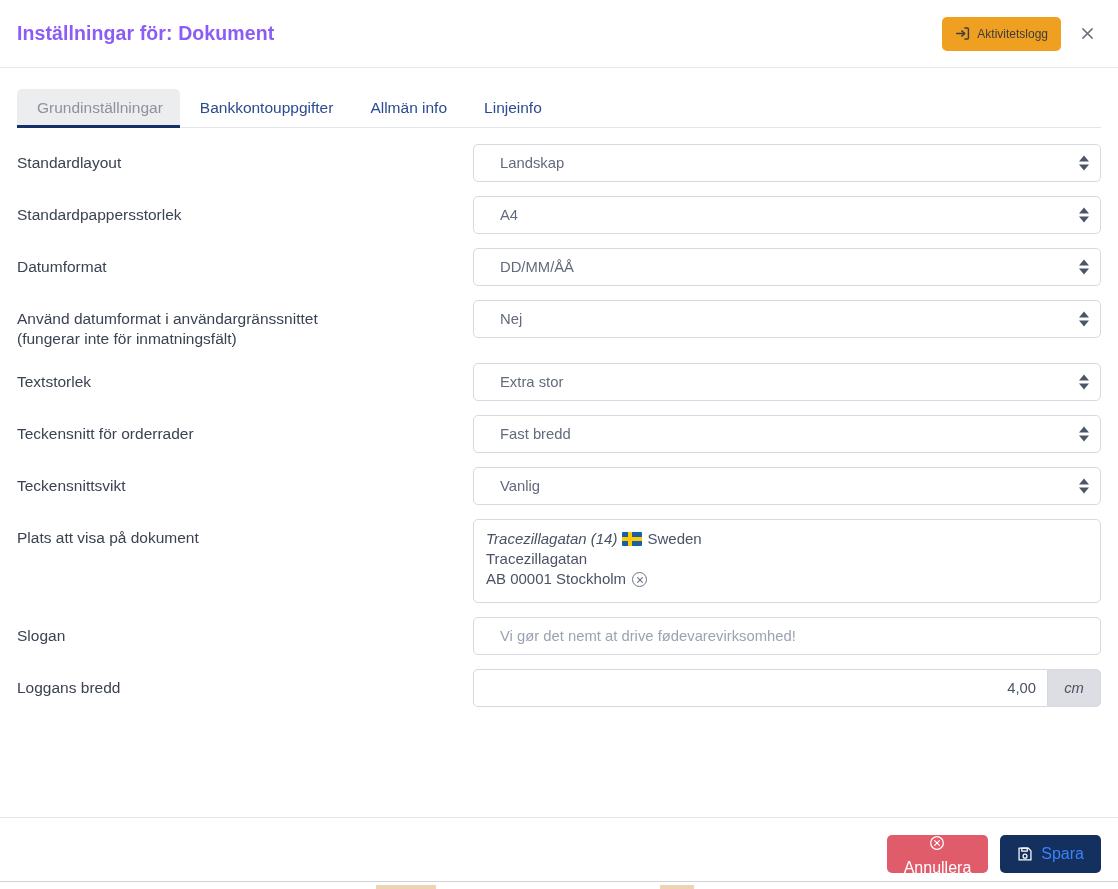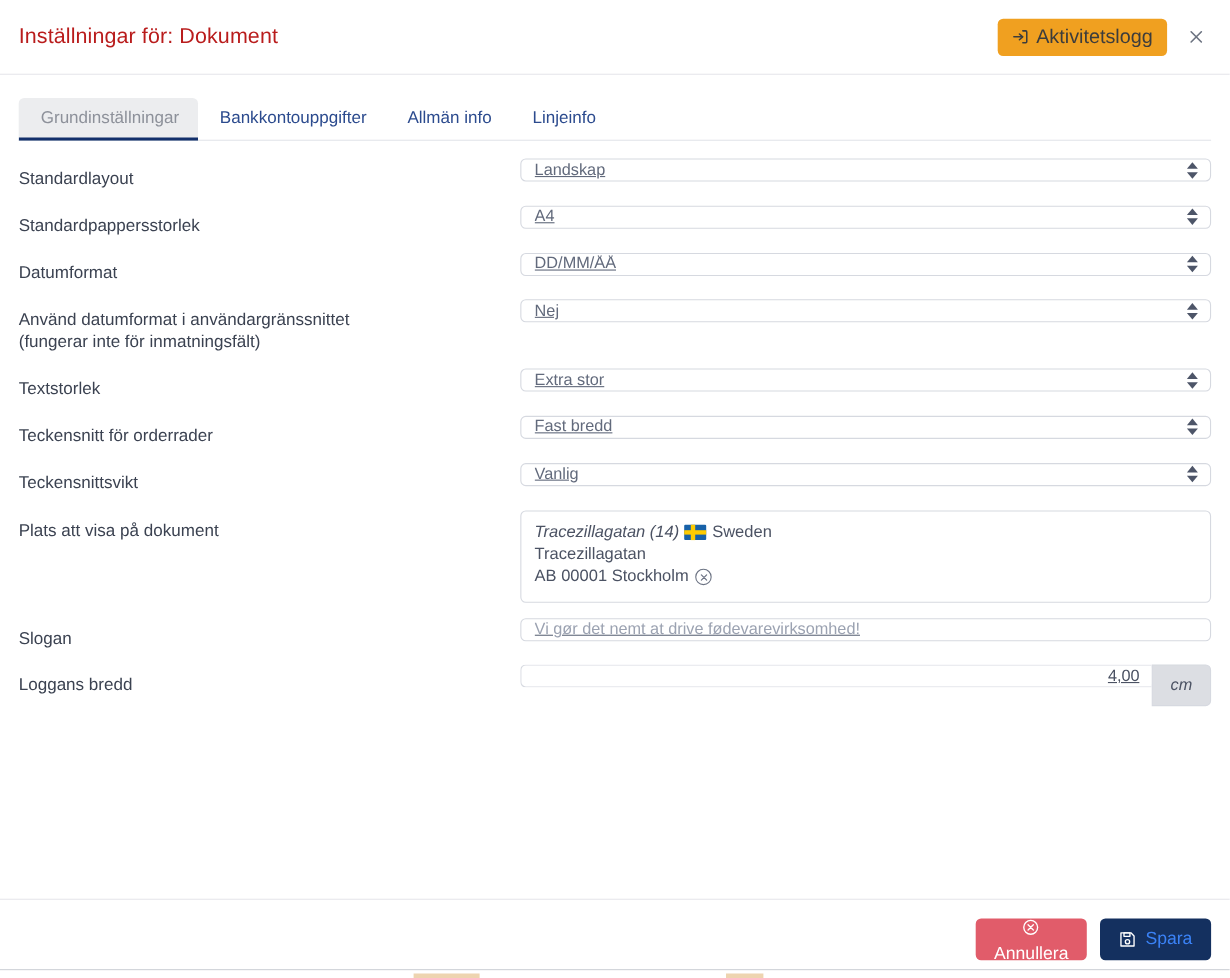--- a/index.html
+++ b/index.html
@@ -25,34 +25,34 @@
   .modal-header {
     height: 68px;
     flex: 0 0 68px;
     border-bottom: 1px solid #e6e6ec;
     display: flex;
     align-items: center;
     padding: 0 14px 0 17px;
   }
   .modal-title {
     font-size: 19.5px;
-    color: #b91c1c;
-    font-weight: 400;
+    color: #8b5cf6;
+    font-weight: 700;
     letter-spacing: .1px;
     flex: 1 1 auto;
     white-space: nowrap;
   }
   .activity-log-btn {
     background: #f0a020;
     color: #3c3c3c;
     border: none;
     border-radius: 5px;
     height: 34px;
     padding: 0 13px;
-    font-size: 18px;
+    font-size: 12px;
     font-family: "Liberation Sans", sans-serif;
     display: inline-flex;
     align-items: center;
     gap: 7px;
     cursor: pointer;
     white-space: nowrap;
   }
   .activity-log-btn .ico { display: inline-flex; align-items: center; }
   .close-btn {
     width: 34px; height: 34px;
@@ -116,32 +116,31 @@
     line-height: 1.28;
     padding-top: 9px;
   }
   .form-control {
     flex: 1 1 auto;
     min-width: 0;
   }
 
   select.ctl, input.ctl {
     width: 100%;
-    height: 21px;
+    height: 38px;
     border: 1px solid #d6d9e0;
     border-radius: 5px;
     background: #ffffff;
     font-size: 14.8px;
     color: #626a7c;
     font-family: "Liberation Sans", sans-serif;
-    padding: 0 12px;
+    padding: 0 26px;
     outline: none;
     -webkit-appearance: none;
     appearance: none;
-    text-decoration: underline;
   }
   .select-wrap { position: relative; }
   .select-wrap::after {
     content: "";
     position: absolute;
     right: 14px; top: 50%;
     transform: translateY(-50%);
     width: 9px; height: 16px;
     background:
       linear-gradient(to bottom right, transparent 49.5%, #555d6e 50%) no-repeat 0 0/9px 5px,

